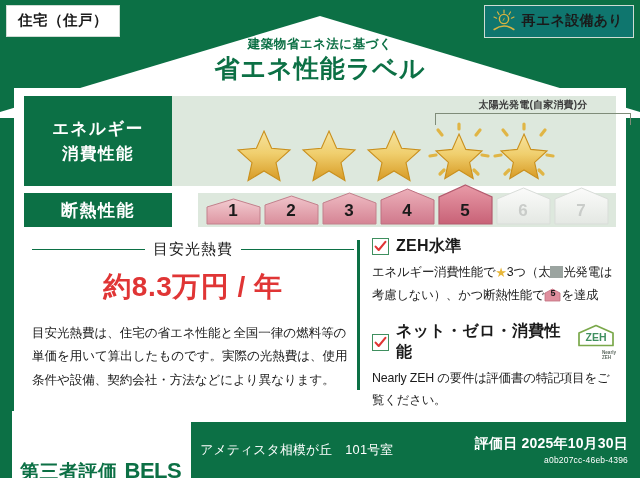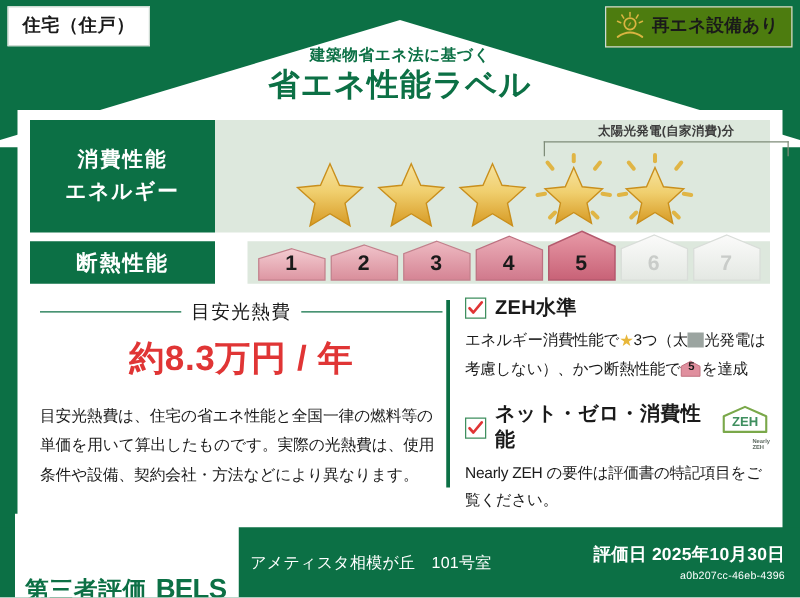--- a/index.html
+++ b/index.html
@@ -37,21 +37,21 @@
 
   .badge-left {
     position: absolute; left: 6px; top: 5px; z-index: 6;
     background: #ffffff; border: 1px solid #cfdcd4;
     padding: 5px 11px 6px 11px;
     font-size: 14.5px; font-weight: bold; color: #1a1a1a;
     letter-spacing: .5px;
   }
   .badge-right {
     position: absolute; right: 6px; top: 5px; z-index: 6;
-    background: #4d7c0f; border: 1px solid #cfdcd4;
+    background: #0f766e; border: 1px solid #cfdcd4;
     padding: 3px 10px 4px 6px;
     display: flex; align-items: center; gap: 5px;
     font-size: 14px; font-weight: bold; color: #1a1a1a;
     letter-spacing: .3px;
   }
   .sun-icon { width: 26px; height: 24px; display: block; }
 
   
   .card {
     position: absolute; left: 14px; top: 88px;
@@ -262,22 +262,22 @@
       <path d="M11.3 12.4 Q13.6 11.6 14 8.6 Q12 9.2 11.3 12.4 Z" fill="#b9a13a"></path>
       <path d="M3.2 20.5 Q13 13.6 22.8 20.5" fill="none" stroke="#d9b441" stroke-width="1.6" stroke-linecap="round"></path>
     </svg>
     <span>再エネ設備あり</span>
   </div>
 
   <div class="card">
 
     <div class="perf-row row-energy">
       <div class="perf-label">
+        <span>エネルギー</span>
         <span>消費性能</span>
-        <span>エネルギー</span>
       </div>
       <div class="perf-body">
         <div class="solar-caption">太陽光発電(自家消費)分</div>
         <div class="solar-bracket"></div>
         <div class="stars">
 
           <div class="star-cell">
             <svg viewBox="0 0 62 60">
               <defs>
                 <linearGradient id="sg" x1="0" y1="0" x2="0" y2="1">

